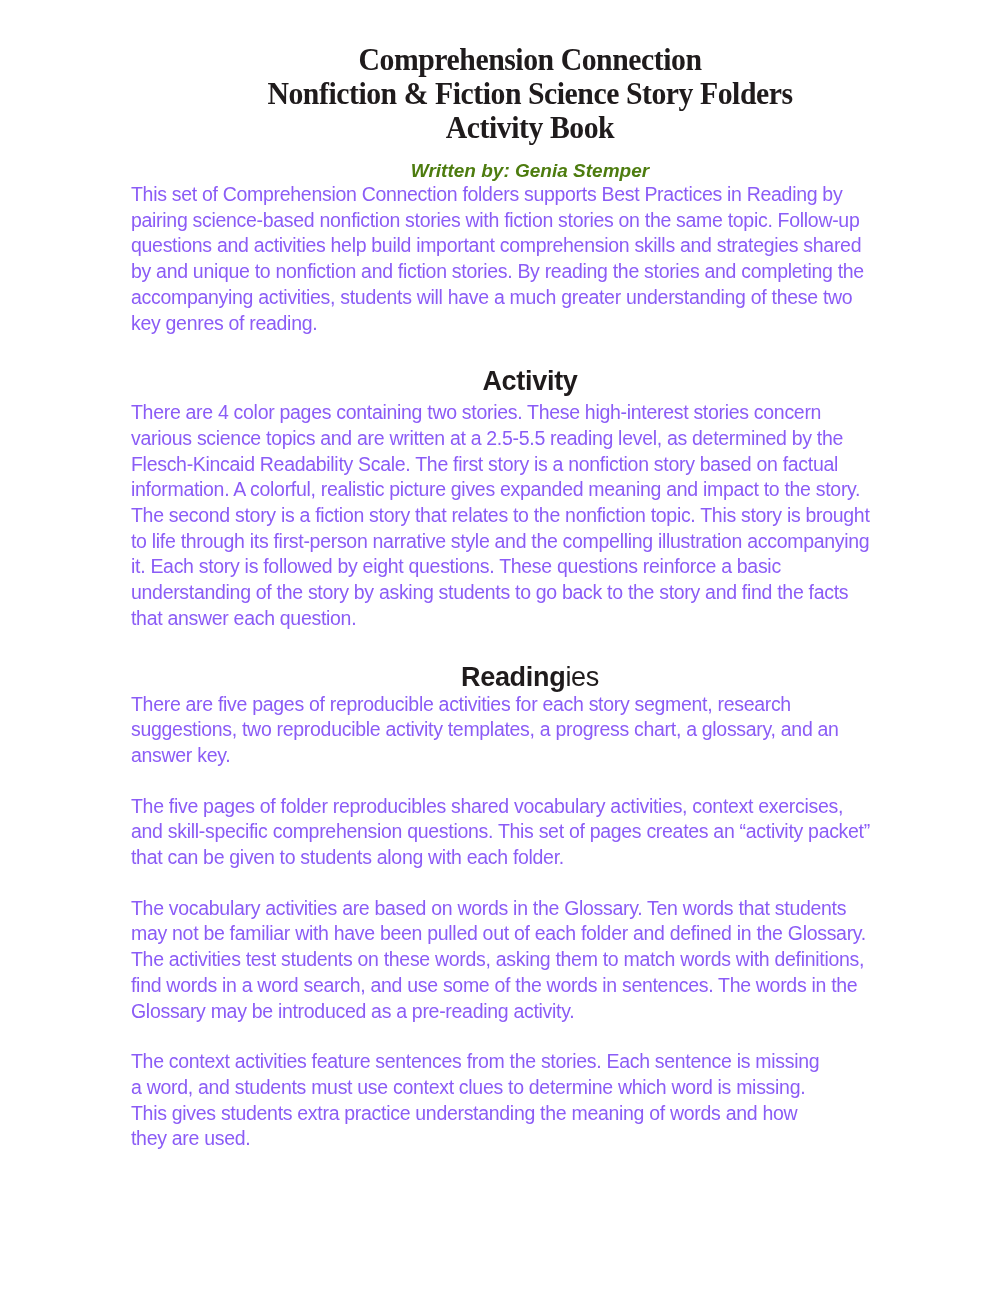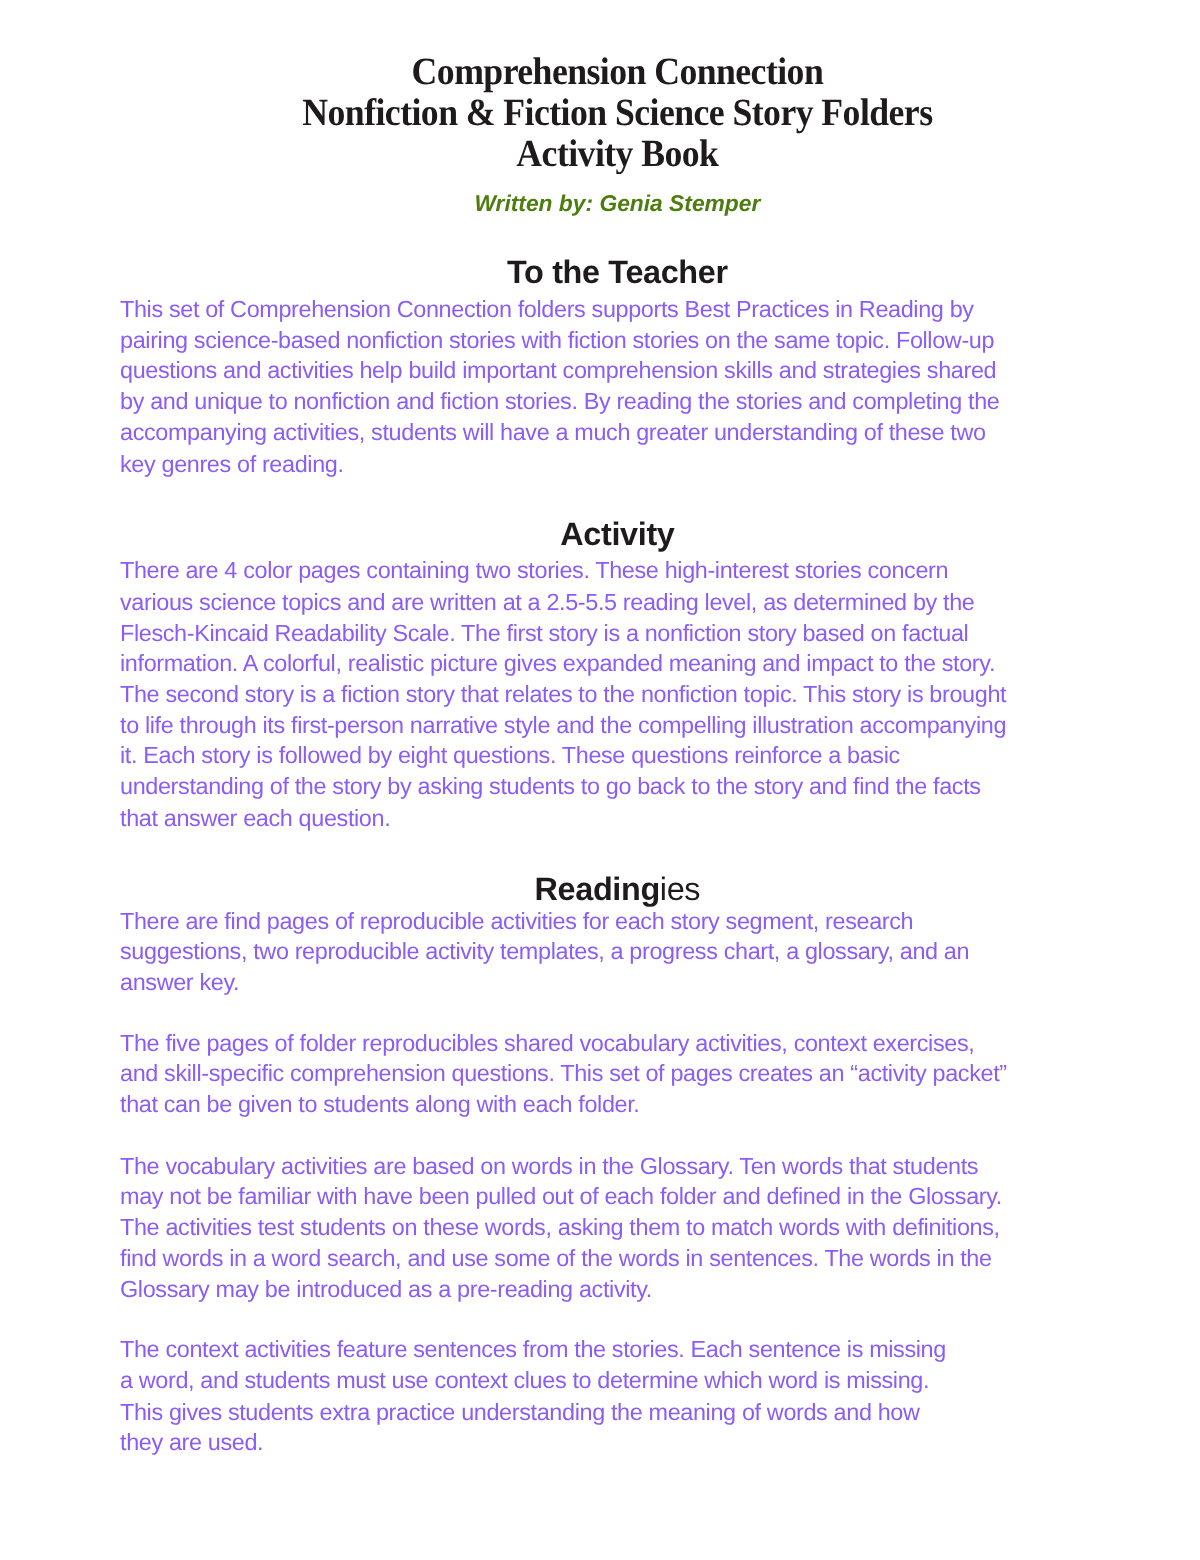--- a/index.html
+++ b/index.html
@@ -7,21 +7,21 @@
     padding: 0;
     background: #ffffff;
     width: 1000px;
     height: 1300px;
     overflow: hidden;
   }
   .page {
     box-sizing: border-box;
     width: 1000px;
     height: 1300px;
-    padding: 42px 58px 0 87px;
+    padding: 42px 58px 0 118px;
     font-family: "Liberation Sans", sans-serif;
     color: #2e2b2c;
   }
   .doc-title {
     margin: 0;
     font-family: "Liberation Serif", serif;
     font-weight: 700;
     font-size: 32px;
     line-height: 34px;
     text-align: center;
@@ -71,21 +71,20 @@
 
 <div class="page">
 
   <h1 class="doc-title">Comprehension Connection
 Nonfiction &amp; Fiction Science Story Folders
 Activity Book</h1>
 
   <p class="byline">Written by: Genia Stemper</p>
 
   <section>
-    <h2 class="section-heading">To the Teacher</h2>
     <p class="para">This set of Comprehension Connection folders supports Best Practices in Reading by
 pairing science-based nonfiction stories with fiction stories on the same topic. Follow-up
 questions and activities help build important comprehension skills and strategies shared
 by and unique to nonfiction and fiction stories. By reading the stories and completing the
 accompanying activities, students will have a much greater understanding of these two
 key genres of reading.</p>
   </section>
 
   <section>
     <h2 class="section-heading">Activity</h2>
@@ -95,21 +94,21 @@
 information. A colorful, realistic picture gives expanded meaning and impact to the story.
 The second story is a fiction story that relates to the nonfiction topic. This story is brought
 to life through its first-person narrative style and the compelling illustration accompanying
 it. Each story is followed by eight questions. These questions reinforce a basic
 understanding of the story by asking students to go back to the story and find the facts
 that answer each question.</p>
   </section>
 
   <section>
     <h2 class="section-heading tight"><span>Reading</span><span class="light">ies</span></h2>
-    <p class="para">There are find pages of reproducible activities for each story segment, research
+    <p class="para">There are five pages of reproducible activities for each story segment, research
 suggestions, two reproducible activity templates, a progress chart, a glossary, and an
 answer key.</p>
     <p class="para">The five pages of folder reproducibles shared vocabulary activities, context exercises,
 and skill-specific comprehension questions. This set of pages creates an “activity packet”
 that can be given to students along with each folder.</p>
     <p class="para">The vocabulary activities are based on words in the Glossary. Ten words that students
 may not be familiar with have been pulled out of each folder and defined in the Glossary.
 The activities test students on these words, asking them to match words with definitions,
 find words in a word search, and use some of the words in sentences. The words in the
 Glossary may be introduced as a pre-reading activity.</p>

